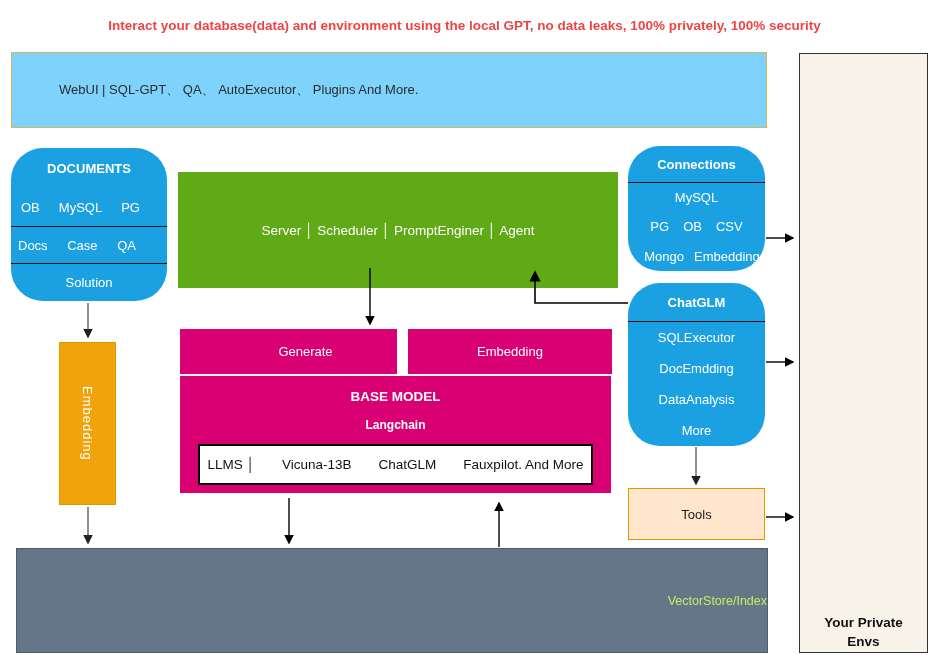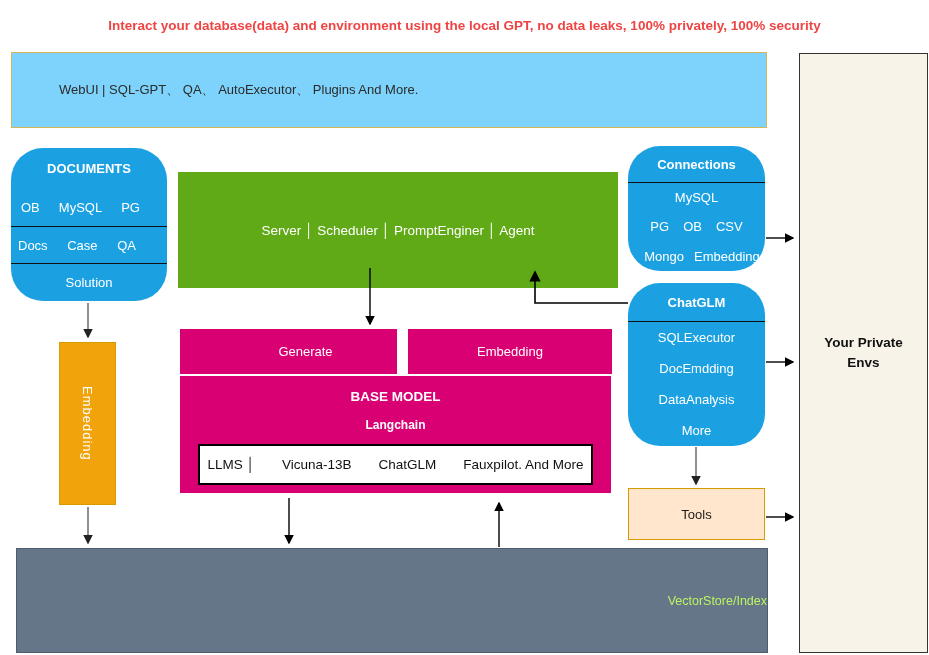--- a/index.html
+++ b/index.html
@@ -116,21 +116,21 @@
     left: 16px; top: 548px; width: 752px; height: 105px;
     background: #647687; border: 1px solid #4d5d6d;
     display: flex; align-items: center; justify-content: flex-end;
     color: #bef264; font-size: 12.5px;
   }
 
   
   .envs-block {
     left: 799px; top: 53px; width: 129px; height: 600px;
     background: #F7F3E8; border: 1.5px solid #333;
-    display: flex; flex-direction: column; align-items: center; justify-content: center;
+    display: flex; flex-direction: column; align-items: center; justify-content: flex-end;
     font-weight: bold; font-size: 13.5px; color: #111; line-height: 1.45;
     text-align: center;
   }
 
   
   .arrow-layer { left: 0; top: 0; width: 929px; height: 655px; pointer-events: none; }
 </style>
 </head>
 <body>
 

